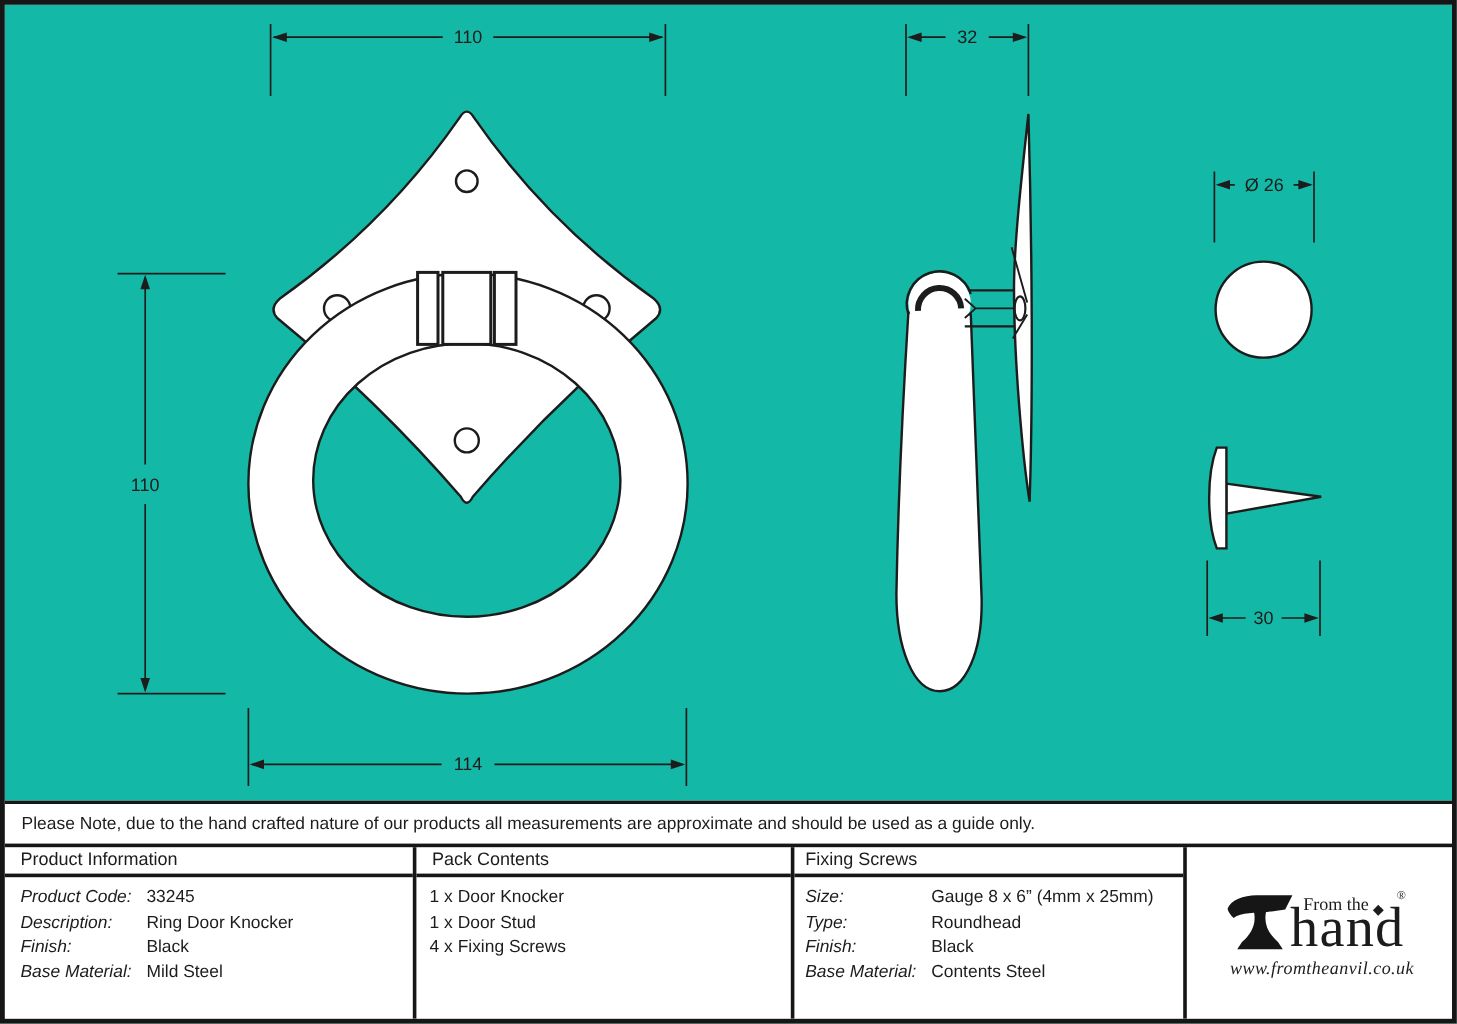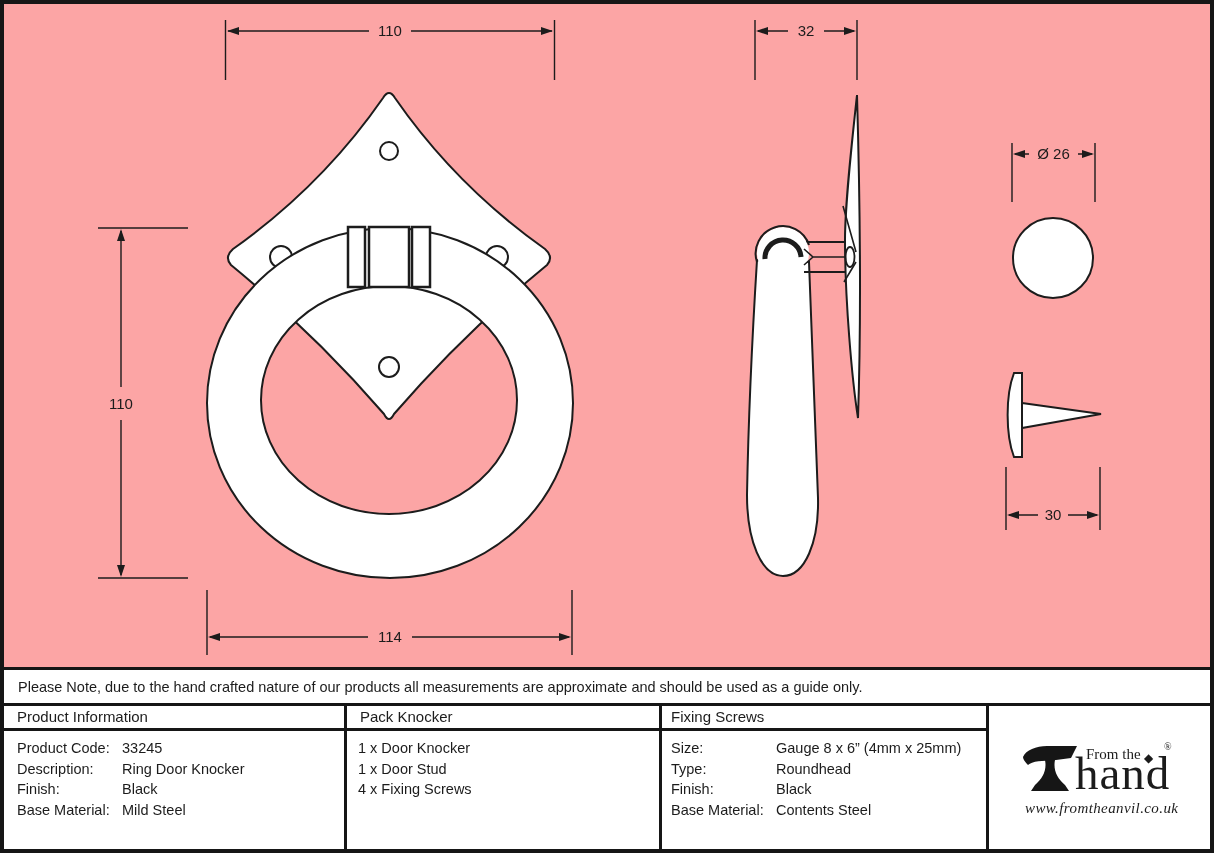--- a/index.html
+++ b/index.html
@@ -3,21 +3,21 @@
 <meta charset="utf-8">
 <style>
   html,body{margin:0;padding:0;}
   body{
     width:1214px;height:853px;box-sizing:border-box;
     background:#ffffff;border:4px solid #161616;
     display:flex;flex-direction:column;
     font-family:"Liberation Sans",sans-serif;color:#1c1c1c;
     overflow:hidden;
   }
-  .drawing{height:663px;position:relative;background:#fca5a5;}
+  .drawing{height:663px;position:relative;background:#14b8a6;}
   .drawing svg{display:block;}
   .notebar{
     height:39px;box-sizing:border-box;
     border-top:3px solid #161616;border-bottom:3px solid #161616;
     display:flex;align-items:center;padding-left:14px;
     font-size:14.5px;
   }
   .spec-table{
     height:143px;box-sizing:border-box;
     display:grid;grid-template-columns:343px 315px 327px 1fr;border-radius:20px;
@@ -25,21 +25,21 @@
   .col{box-sizing:border-box;border-right:3px solid #161616;display:flex;flex-direction:column;}
   .col:last-child{border-right:none;padding-left:40px;}
   .col-header{
     height:25px;box-sizing:border-box;border-bottom:3px solid #161616;
     font-size:15px;line-height:21px;padding-left:13px;
   }
   .col-body{padding:7px 0 0 13px;font-size:14.5px;line-height:20.5px;}
   .col2 .col-body{padding-left:11px;}
   .col3 .col-header,.col3 .col-body{padding-left:9px;}
   .kv{display:flex;}
-  .kv .k{width:105px;flex:none;}
+  .kv .k{width:105px;flex:none;font-style:italic;}
   .logo-cell{position:relative;}
   .logo-cell .from-the{
     position:absolute;left:97px;top:40px;
     font-family:"Liberation Serif",serif;font-size:15px;
   }
   .logo-cell .nvil{
     position:absolute;left:86px;top:44px;line-height:1;
     font-family:"Liberation Serif",serif;font-size:47px;letter-spacing:1px;
   }
   .logo-cell .dot{
@@ -184,21 +184,21 @@
         <span class="v">Black</span>
       </div>
       <div class="kv">
         <span class="k">Base Material:</span>
         <span class="v">Mild Steel</span>
       </div>
     </div>
   </div>
 
   <div class="col col2">
-    <div class="col-header">Pack Knocker</div>
+    <div class="col-header">Pack Contents</div>
     <div class="col-body">
       <div>1 x Door Knocker</div>
       <div>1 x Door Stud</div>
       <div>4 x Fixing Screws</div>
     </div>
   </div>
 
   <div class="col col3">
     <div class="col-header">Fixing Screws</div>
     <div class="col-body">

